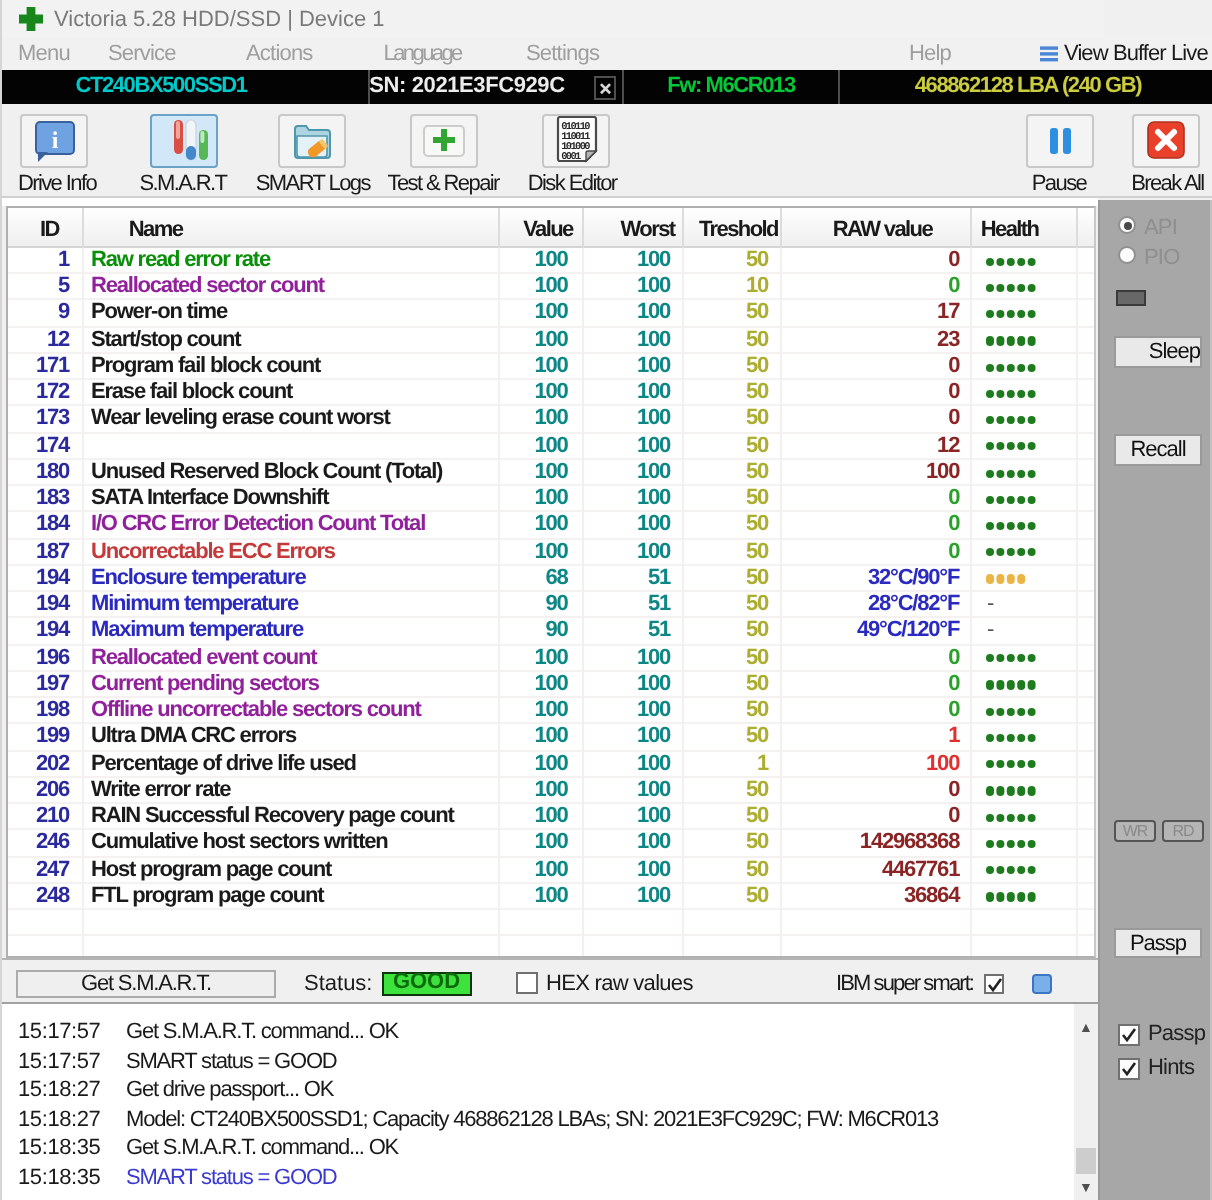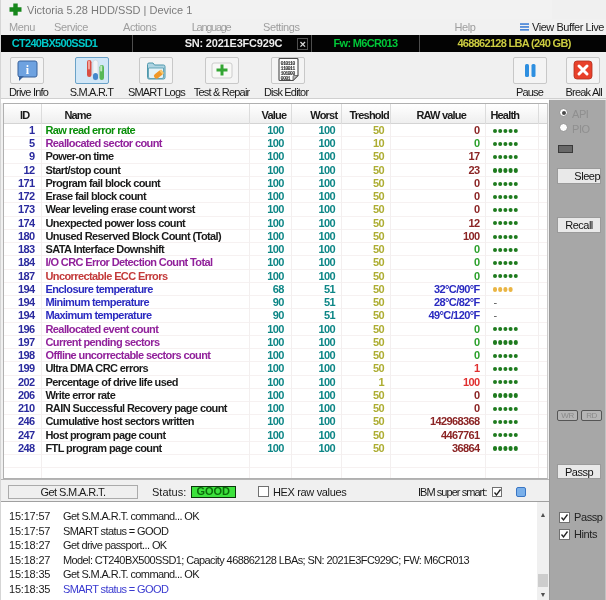--- a/index.html
+++ b/index.html
@@ -80,21 +80,21 @@
         <g fill="#4a86d8">
           <rect x="0" y="0.2" width="9" height="1.7"></rect>
           <rect x="0" y="3.1" width="9" height="1.7"></rect>
           <rect x="0" y="6" width="9" height="1.7"></rect>
         </g>
       </svg>
     <span id="vbl" style="left:531px;letter-spacing:-0.45px;">View Buffer Live</span>
   </div>
 
   <div id="devbar">
-    <div class="seg" style="left:0;width:132px;color:#00c9c9;padding-right:24px;">CT240BX500SSD1</div>
+    <div class="seg" style="left:0;width:184px;color:#00c9c9;padding-right:24px;">CT240BX500SSD1</div>
     <div class="seg" style="left:168px;width:125px;color:#ececec;padding-left:4px;letter-spacing:-0.2px;border-right:none;">SN: 2021E3FC929C</div>
     <div class="seg" style="left:295.5px;top:3px;width:11.5px;height:11.5px;border:1px solid #4f4f4f;border-right:1px solid #4f4f4f;">
         <svg width="9.5" height="9.5" viewBox="0 0 10 10" style="position:absolute;left:0;top:0;">
           <path d="M2.6 3.2 L7.4 8 M7.4 3.2 L2.6 8" stroke="#d8d8d8" stroke-width="1.4"></path>
         </svg>
       </div>
     <div class="seg" style="left:310px;width:109px;color:#00c838;border-left:1px solid #4e4e4e;">Fw: M6CR013</div>
     <div class="seg" style="left:420px;width:186px;color:#cbcb40;border-right:none;">468862128 LBA (240 GB)</div>
   </div>
 
@@ -242,21 +242,20 @@
           <span class="c-id">173</span>
           <span class="c-nm k">Wear leveling erase count worst</span>
           <span class="c-v">100</span>
           <span class="c-w">100</span>
           <span class="c-t">50</span>
           <span class="c-r mar">0</span>
           <span class="dots dg"></span>
         </div>
         <div class="row" style="top:92.68px">
           <span class="c-id">174</span>
-          <span class="c-nm k">Unexpected power loss count</span>
           <span class="c-v">100</span>
           <span class="c-w">100</span>
           <span class="c-t">50</span>
           <span class="c-r mar">12</span>
           <span class="dots dg"></span>
         </div>
         <div class="row" style="top:105.92px">
           <span class="c-id">180</span>
           <span class="c-nm k">Unused Reserved Block Count (Total)</span>
           <span class="c-v">100</span>

